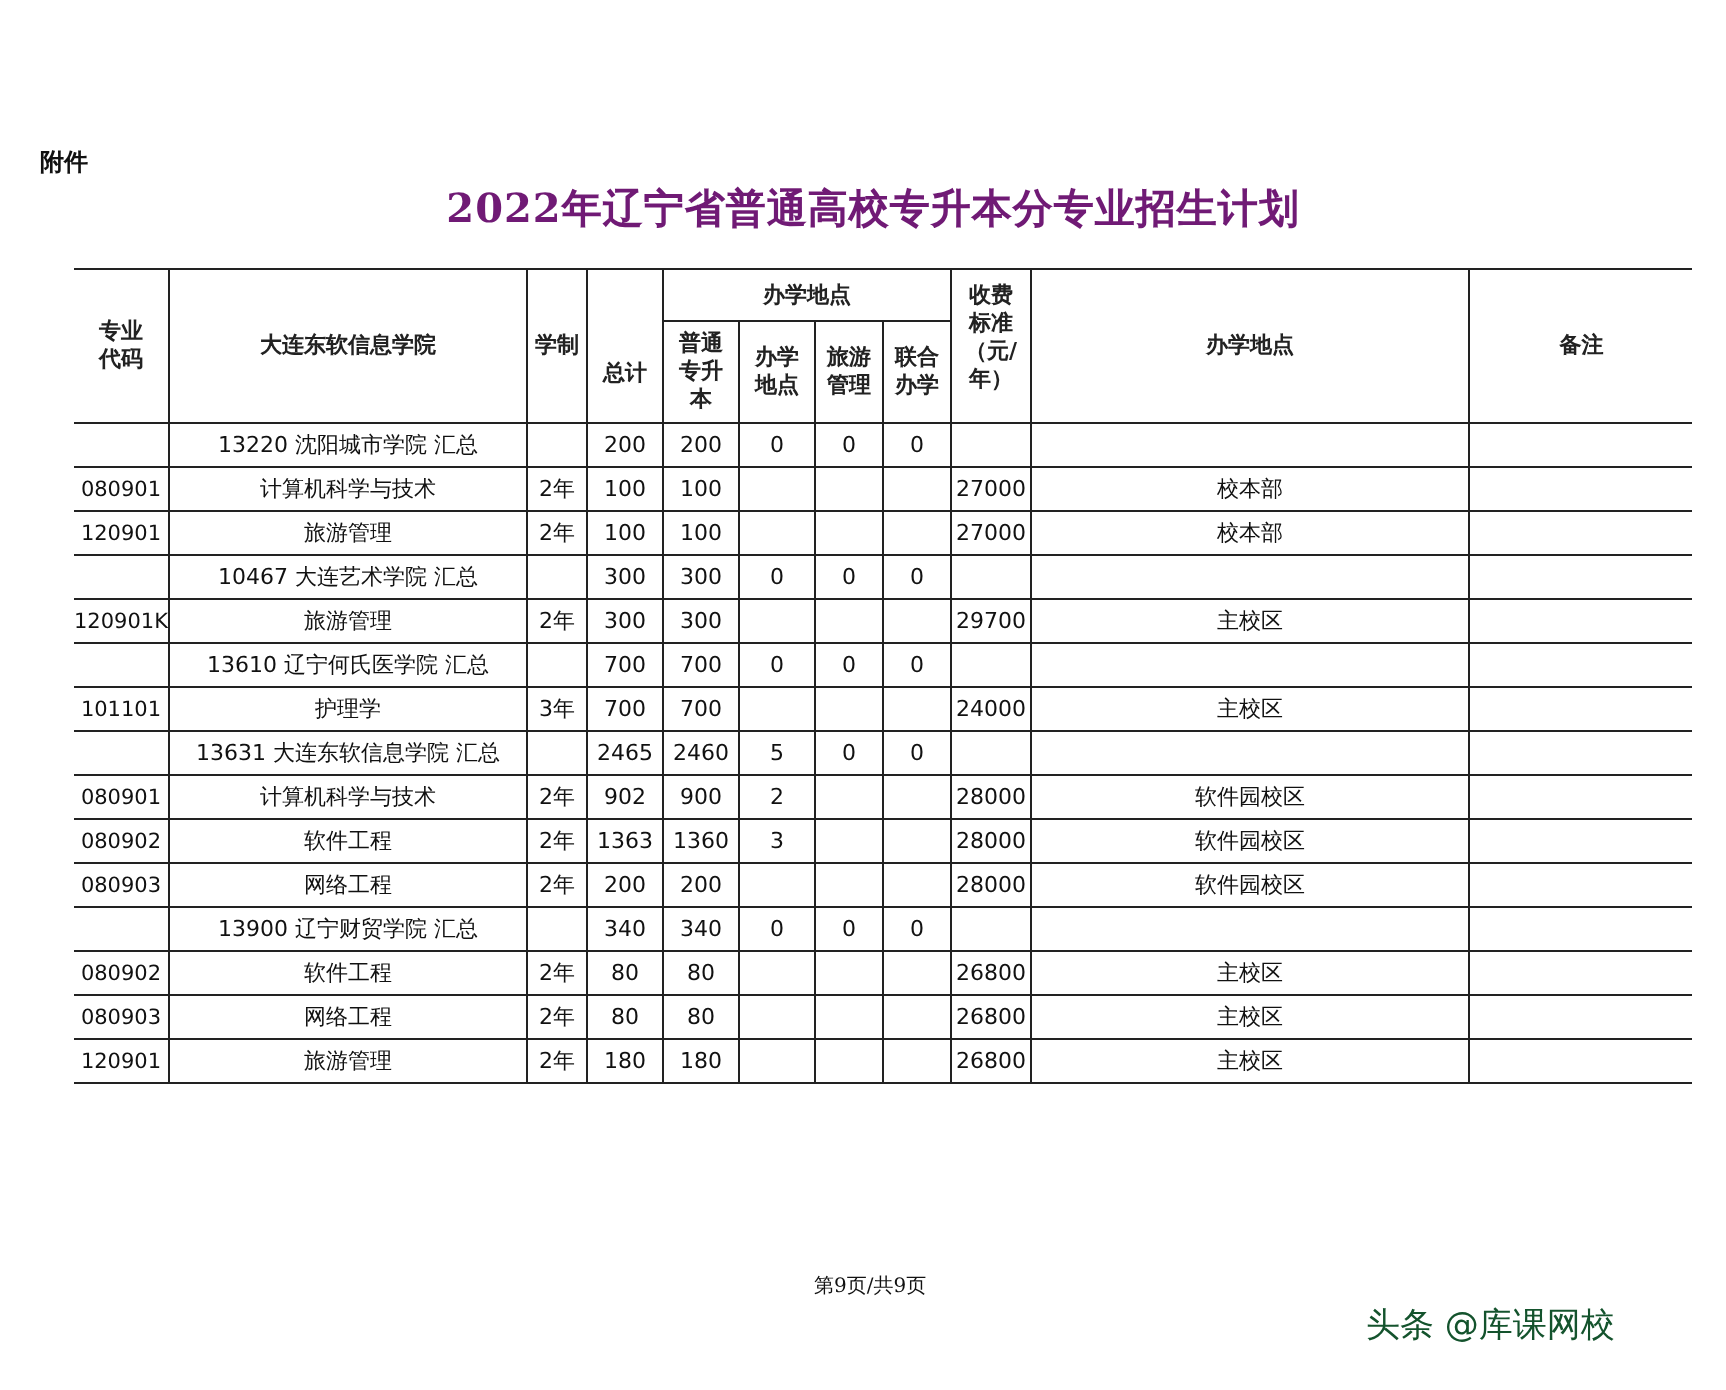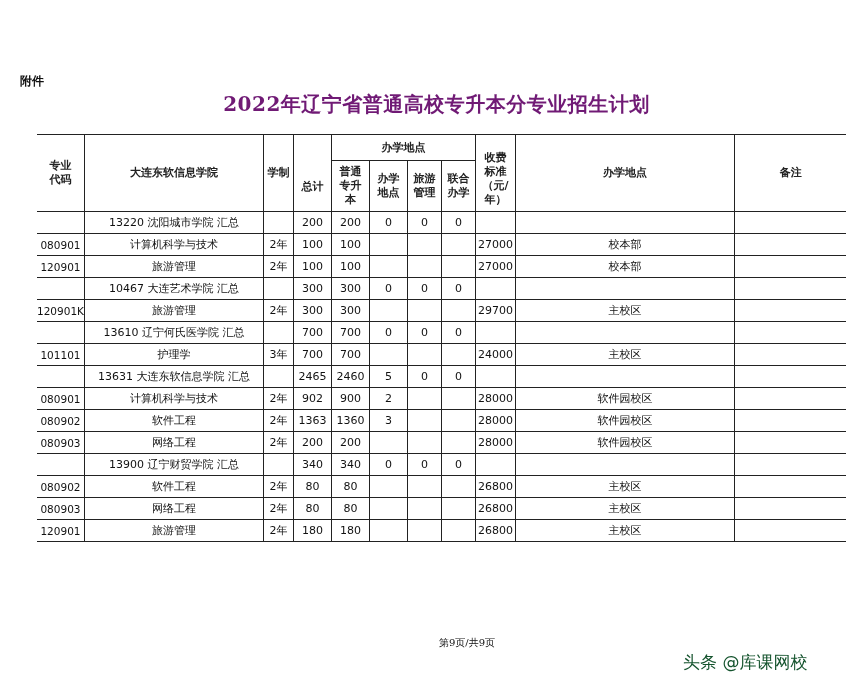--- a/index.html
+++ b/index.html
@@ -29,21 +29,20 @@
   table.plan th.stack { line-height: 14px; }
   table.plan tr > *:first-child { border-left: none; }
   table.plan tr > *:last-child { border-right: none; }
   td.code { text-align: right; padding-right: 3px; font-size: 10.5px; }
   td.name { text-align: left; padding-left: 2px; }
   td.summary-name { text-align: center; padding-left: 14px; }
   td.fee { text-align: left; padding-left: 4px; }
   .footer-page {
     position: absolute; left: 407px; top: 636px; font-size: 10px;
     font-family: "DejaVu Serif", "Liberation Serif", serif;
-    margin-left: 32px;
   }
   .watermark {
     position: absolute; left: 683px; top: 651px; font-size: 17px; color: #14532d;
     font-family: "DejaVu Sans", "Liberation Sans", sans-serif;
     text-shadow: 0 0 2px #fff, 0 0 3px #fff;
   }
 </style>
 </head>
 <body>
 
@@ -64,21 +63,21 @@
       <col style="width:219px">
       <col style="width:112px">
   </colgroup>
   <thead>
     <tr style="height:26px">
       <th rowspan="2" class="stack" style="height:74px"><span style="display:inline-block;width:26px">专业代码</span></th>
       <th rowspan="2">大连东软信息学院</th>
       <th rowspan="2">学制</th>
       <th rowspan="2" style="vertical-align:bottom;padding-bottom:18px">总计</th>
       <th colspan="4" style="height:22px">办学地点</th>
-      <th rowspan="2" class="stack" style="vertical-align:top;padding-top:16px"><span style="display:inline-block;width:28px">收费标准（元/年）</span></th>
+      <th rowspan="2" class="stack" style="vertical-align:top;padding-top:6px"><span style="display:inline-block;width:28px">收费标准（元/年）</span></th>
       <th rowspan="2">办学地点</th>
       <th rowspan="2">备注</th>
     </tr>
     <tr>
       <th class="stack" style="height:50px"><span style="display:inline-block;width:26px">普通专升本</span></th>
       <th class="stack"><span style="display:inline-block;width:26px">办学地点</span></th>
       <th class="stack"><span style="display:inline-block;width:26px">旅游管理</span></th>
       <th class="stack"><span style="display:inline-block;width:26px">联合办学</span></th>
     </tr>
   </thead>

